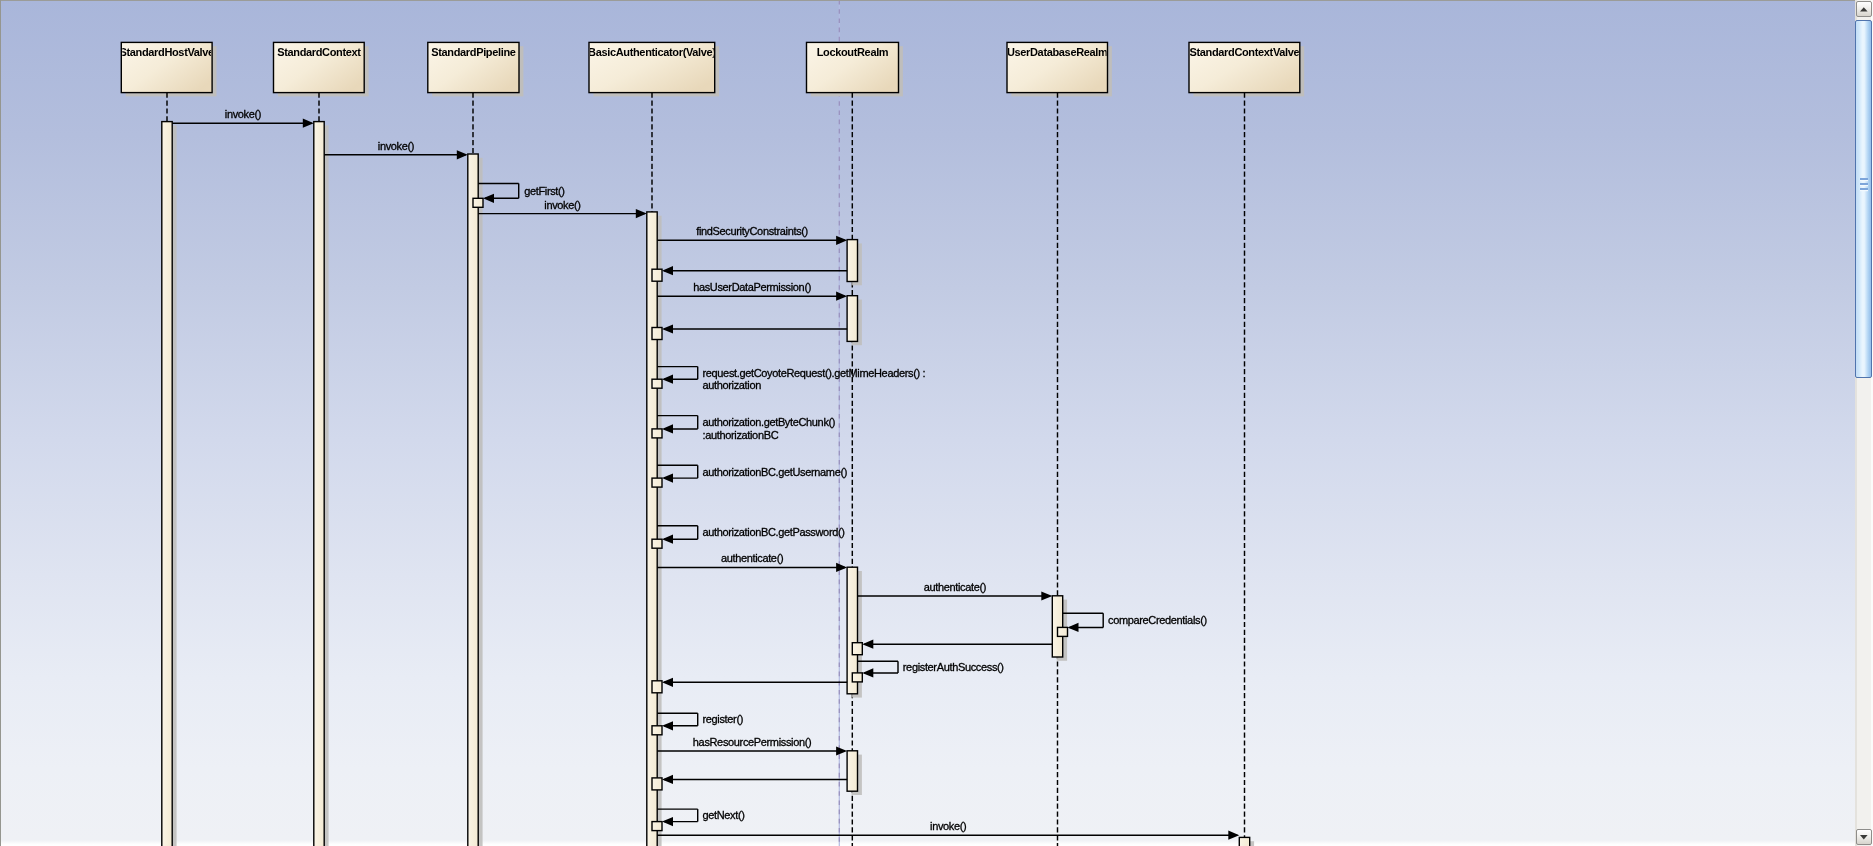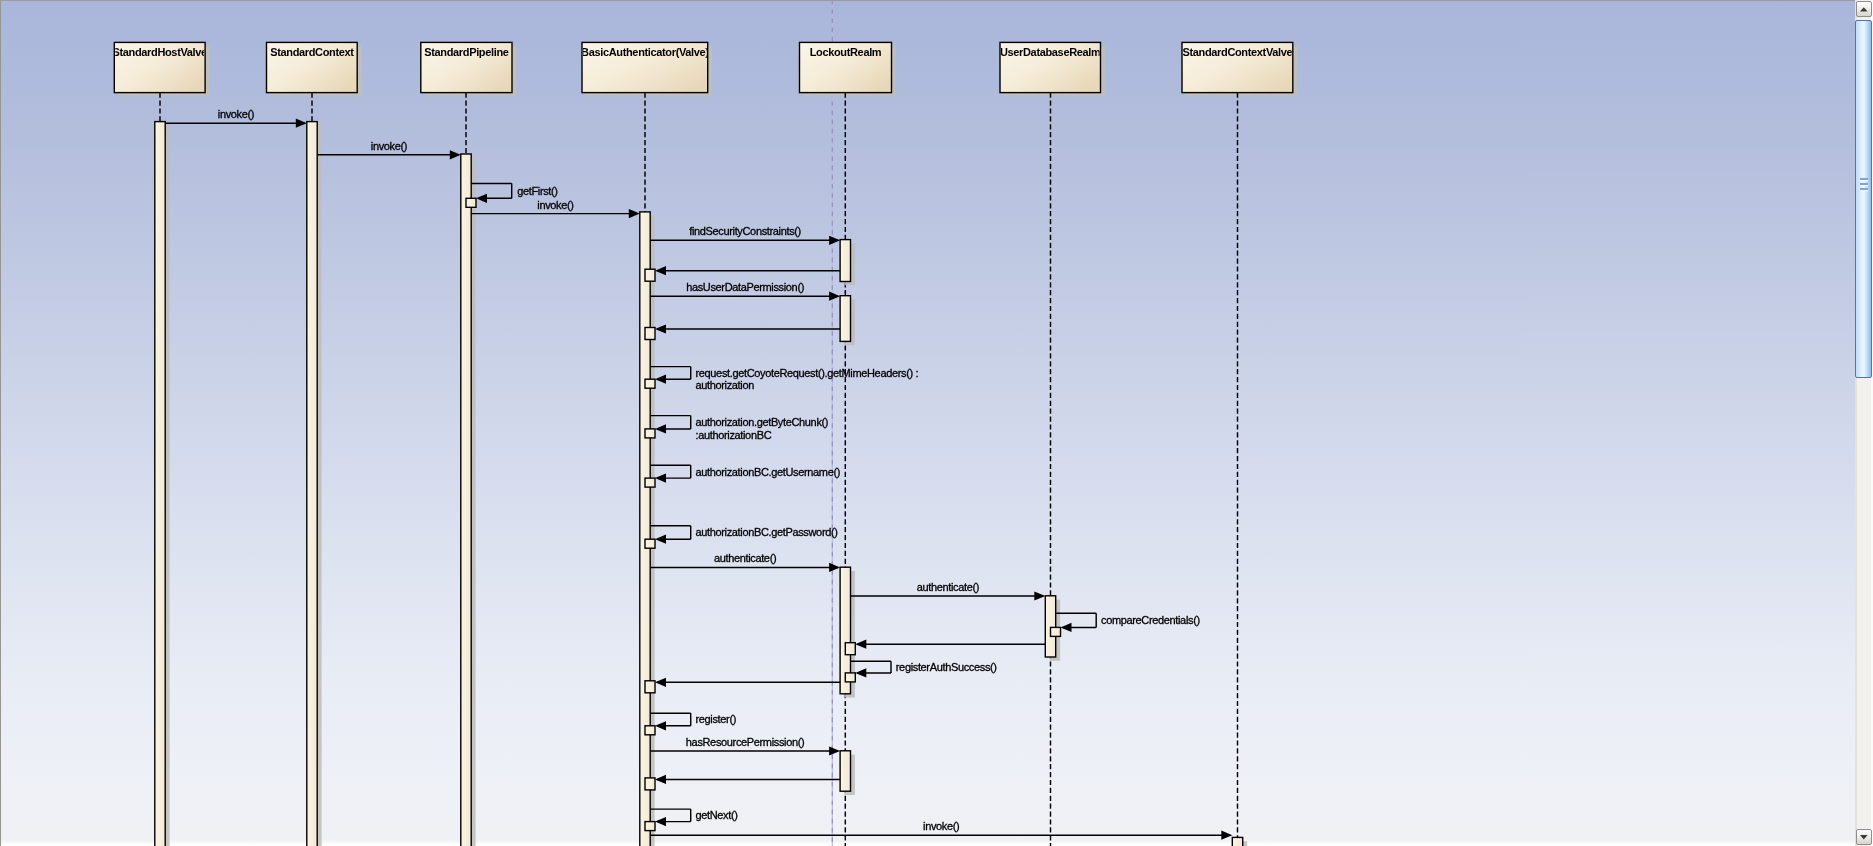--- a/index.html
+++ b/index.html
@@ -1,19 +1,20 @@
 <!DOCTYPE html>
 <html><head>
 <meta charset="utf-8">
 <style>
 html,body { margin:0; padding:0; width:1873px; height:846px; overflow:hidden; }
 body { font-family:"Liberation Sans", sans-serif; }
 #canvas {
   position:absolute; left:0; top:0; width:1859px; height:846px;
   background: linear-gradient(180deg,#a9b6da 0%,#b3bedd 16%,#c2cbe3 34%,#d2d9ec 52%,#dfe4f1 68%,#e8ecf5 80%,#edf0f6 91%,#eff1f5 99.3%,#fefefe 99.8%,#ffffff 100%);
+  padding-left: 7px;
 }
 #topborder { position:absolute; left:0; top:0; width:1855px; height:1.4px; background:#9b9c98; z-index:10; }
 #leftborder { position:absolute; left:0; top:0; width:1.3px; height:846px; background:#95968f; z-index:10; }
 
 #sbar { position:absolute; right:0; top:0; width:18px; height:846px; background:#f2f1ee; }
 #sbar .tr { position:absolute; right:0; top:0; width:2.2px; height:846px; background:#fbfbfa; }
 #sbar .tl { position:absolute; left:0; top:0; width:1.6px; height:846px; background:#e4e2dd; }
 .sbtn { position:absolute; left:1.2px; width:15.6px; height:15.8px; border:1px solid #8e8d8a; border-radius:2px;
   background:linear-gradient(180deg,#ffffff,#f0efec 45%,#d7d4cd); box-sizing:border-box; }
 #sthumb { position:absolute; left:0.4px; top:20px; width:16.2px; height:358px; border:1.3px solid #5074ad; border-radius:2px;

